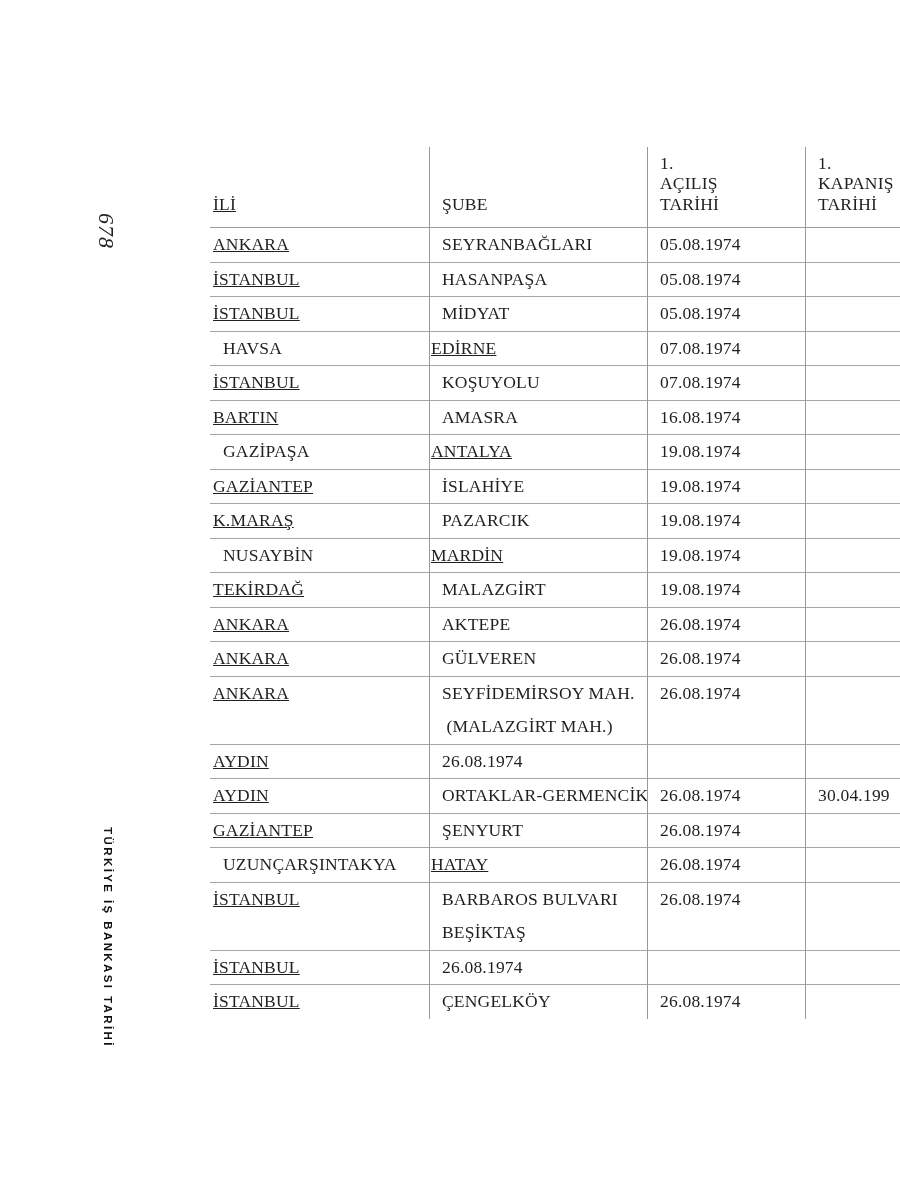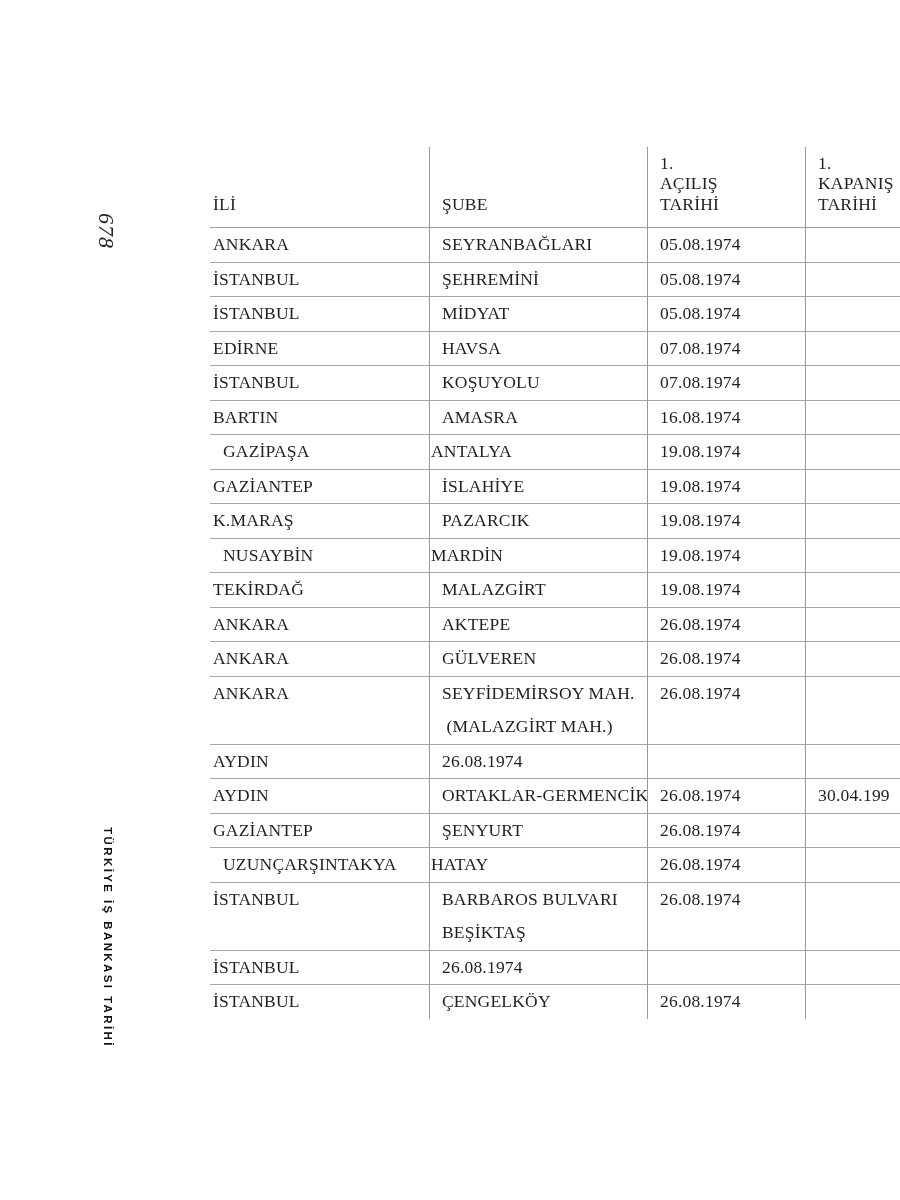--- a/index.html
+++ b/index.html
@@ -67,21 +67,21 @@
   }
   .row:last-child { border-bottom: none; }
   .cell {
     font-size: 17.5px;
     line-height: 33.5px;
     letter-spacing: 0.2px;
     white-space: pre;
     box-sizing: border-box;
     overflow: visible;
   }
-  .c1 { width: 219px; padding-left: 3px; }
+  .c1 { width: 219px; padding-left: 3px; text-decoration: underline; }
   .c2 { width: 218px; padding-left: 13px; }
   .c3 { width: 158px; padding-left: 13px; }
   .c4 { flex: 1; padding-left: 13px; }
 
   
   .vrule {
     position: absolute;
     top: 0; bottom: 0;
     width: 1px;
     background: #989898;
@@ -112,33 +112,33 @@
 
   <div id="tbody">
       <div class="row">
     <div class="cell c1">ANKARA</div>
     <div class="cell c2">SEYRANBAĞLARI</div>
     <div class="cell c3">05.08.1974</div>
     <div class="cell c4"></div>
   </div>
       <div class="row">
     <div class="cell c1">İSTANBUL</div>
-    <div class="cell c2">ŞEHREMİNİ</div>
+    <div class="cell c2">HASANPAŞA</div>
     <div class="cell c3">05.08.1974</div>
     <div class="cell c4"></div>
   </div>
       <div class="row">
     <div class="cell c1">İSTANBUL</div>
     <div class="cell c2">MİDYAT</div>
     <div class="cell c3">05.08.1974</div>
     <div class="cell c4"></div>
   </div>
       <div class="row">
+    <div class="cell c2">HAVSA</div>
     <div class="cell c1">EDİRNE</div>
-    <div class="cell c2">HAVSA</div>
     <div class="cell c3">07.08.1974</div>
     <div class="cell c4"></div>
   </div>
       <div class="row">
     <div class="cell c1">İSTANBUL</div>
     <div class="cell c2">KOŞUYOLU</div>
     <div class="cell c3">07.08.1974</div>
     <div class="cell c4"></div>
   </div>
       <div class="row">

